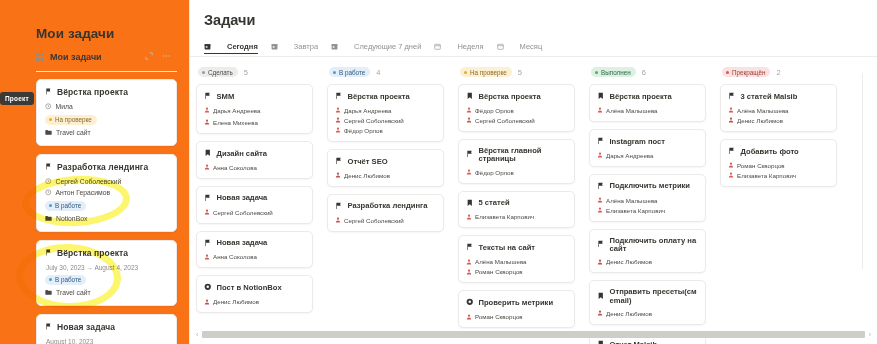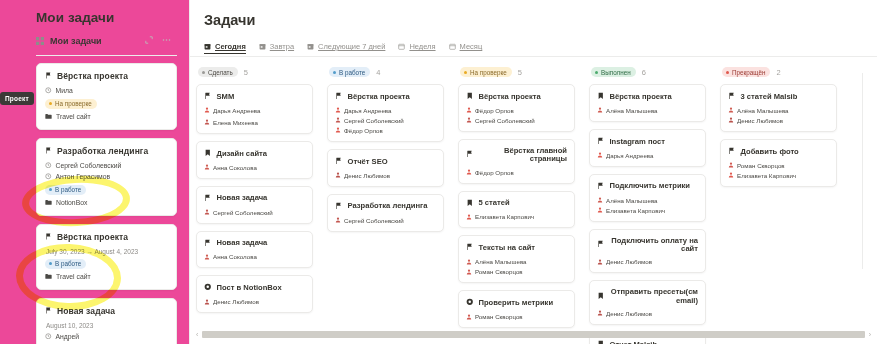--- a/index.html
+++ b/index.html
@@ -8,23 +8,23 @@
     font-family: "Liberation Sans", sans-serif;
     background: #ffffff;
     overflow: hidden;
     color: #37352f;
   }
   .app { display: flex; width: 877px; height: 344px; position: relative; }
 
   
   .sidebar {
     width: 190px; height: 344px;
-    background: #ec4899;
+    background: #f97316;
     border-right: 1px solid #ededec;
-    padding: 0 12px;
+    padding: 16px 12px;
     overflow: hidden;
     position: relative;
     flex: 0 0 190px;
   }
   .sb-title {
     font-size: 13.5px; font-weight: 700; color: #37352f;
     padding: 10px 0 7px 24px; letter-spacing: .1px;
   }
   .sb-row {
     display: flex; align-items: center; gap: 6px;
@@ -95,44 +95,44 @@
   
   .main { flex: 1; height: 344px; position: relative; overflow: hidden; background:#fff;}
   .main-title { font-size: 14.5px; font-weight: 700; padding: 12px 0 0 14px; color:#37352f;}
   .tabs {
     display: flex; align-items: center; gap: 13px;
     padding: 11px 0 0 14px;
     border-bottom: 1px solid #ececeb;
     height: 29px;
   }
   .tab {
-    display: flex; align-items: center; gap: 4px;
+    display: flex; align-items: center; gap: 16px;
     font-size: 7.5px; color: #93918d; padding-bottom: 2px;
-    position: relative; white-space: nowrap; text-decoration: underline;
+    position: relative; white-space: nowrap;
   }
   .tab.active { color: #37352f; font-weight: 700; }
   .tab.active::after {
     content:""; position:absolute; left:0; right:0; bottom:-1px;
     height: 1.5px; background:#37352f;
   }
   .tab .ti { display:flex; align-items:center; }
 
   .board {
     display: flex; gap: 0;
     padding: 10px 0 0 0; height: 300px;
     overflow: hidden;
   }
   .col { width: 131px; flex: 0 0 131px; padding: 0 8px 0 6px; }
   .col-head { display:flex; align-items:center; gap:6px; margin: 0 0 7px 2px;}
   .col-count { font-size: 7.5px; color:#a5a39f; }
 
   .card {
     background: #fff; border: 1px solid #ebeae8;
     border-radius: 5px; box-shadow: 0 1px 2px rgba(15,15,15,.045);
-    padding: 7px 7px 7px 7px; margin-bottom: 7px; text-align: right;
+    padding: 7px 7px 7px 7px; margin-bottom: 7px;
   }
   .card-title {
     display:flex; align-items:center; gap:5px;
     font-size: 7.6px; font-weight: 700; color:#37352f;
     margin-bottom: 5px; line-height: 1.1;
   }
   .assignees { display:flex; flex-direction:column; gap:3px; }
   .assignees.row { flex-direction: row; flex-wrap: wrap; gap: 5px; }
   .person { display:flex; align-items:center; gap:3px; font-size:6.2px; color:#4b4945; white-space:nowrap;}
   .person .pi { display:flex; }

